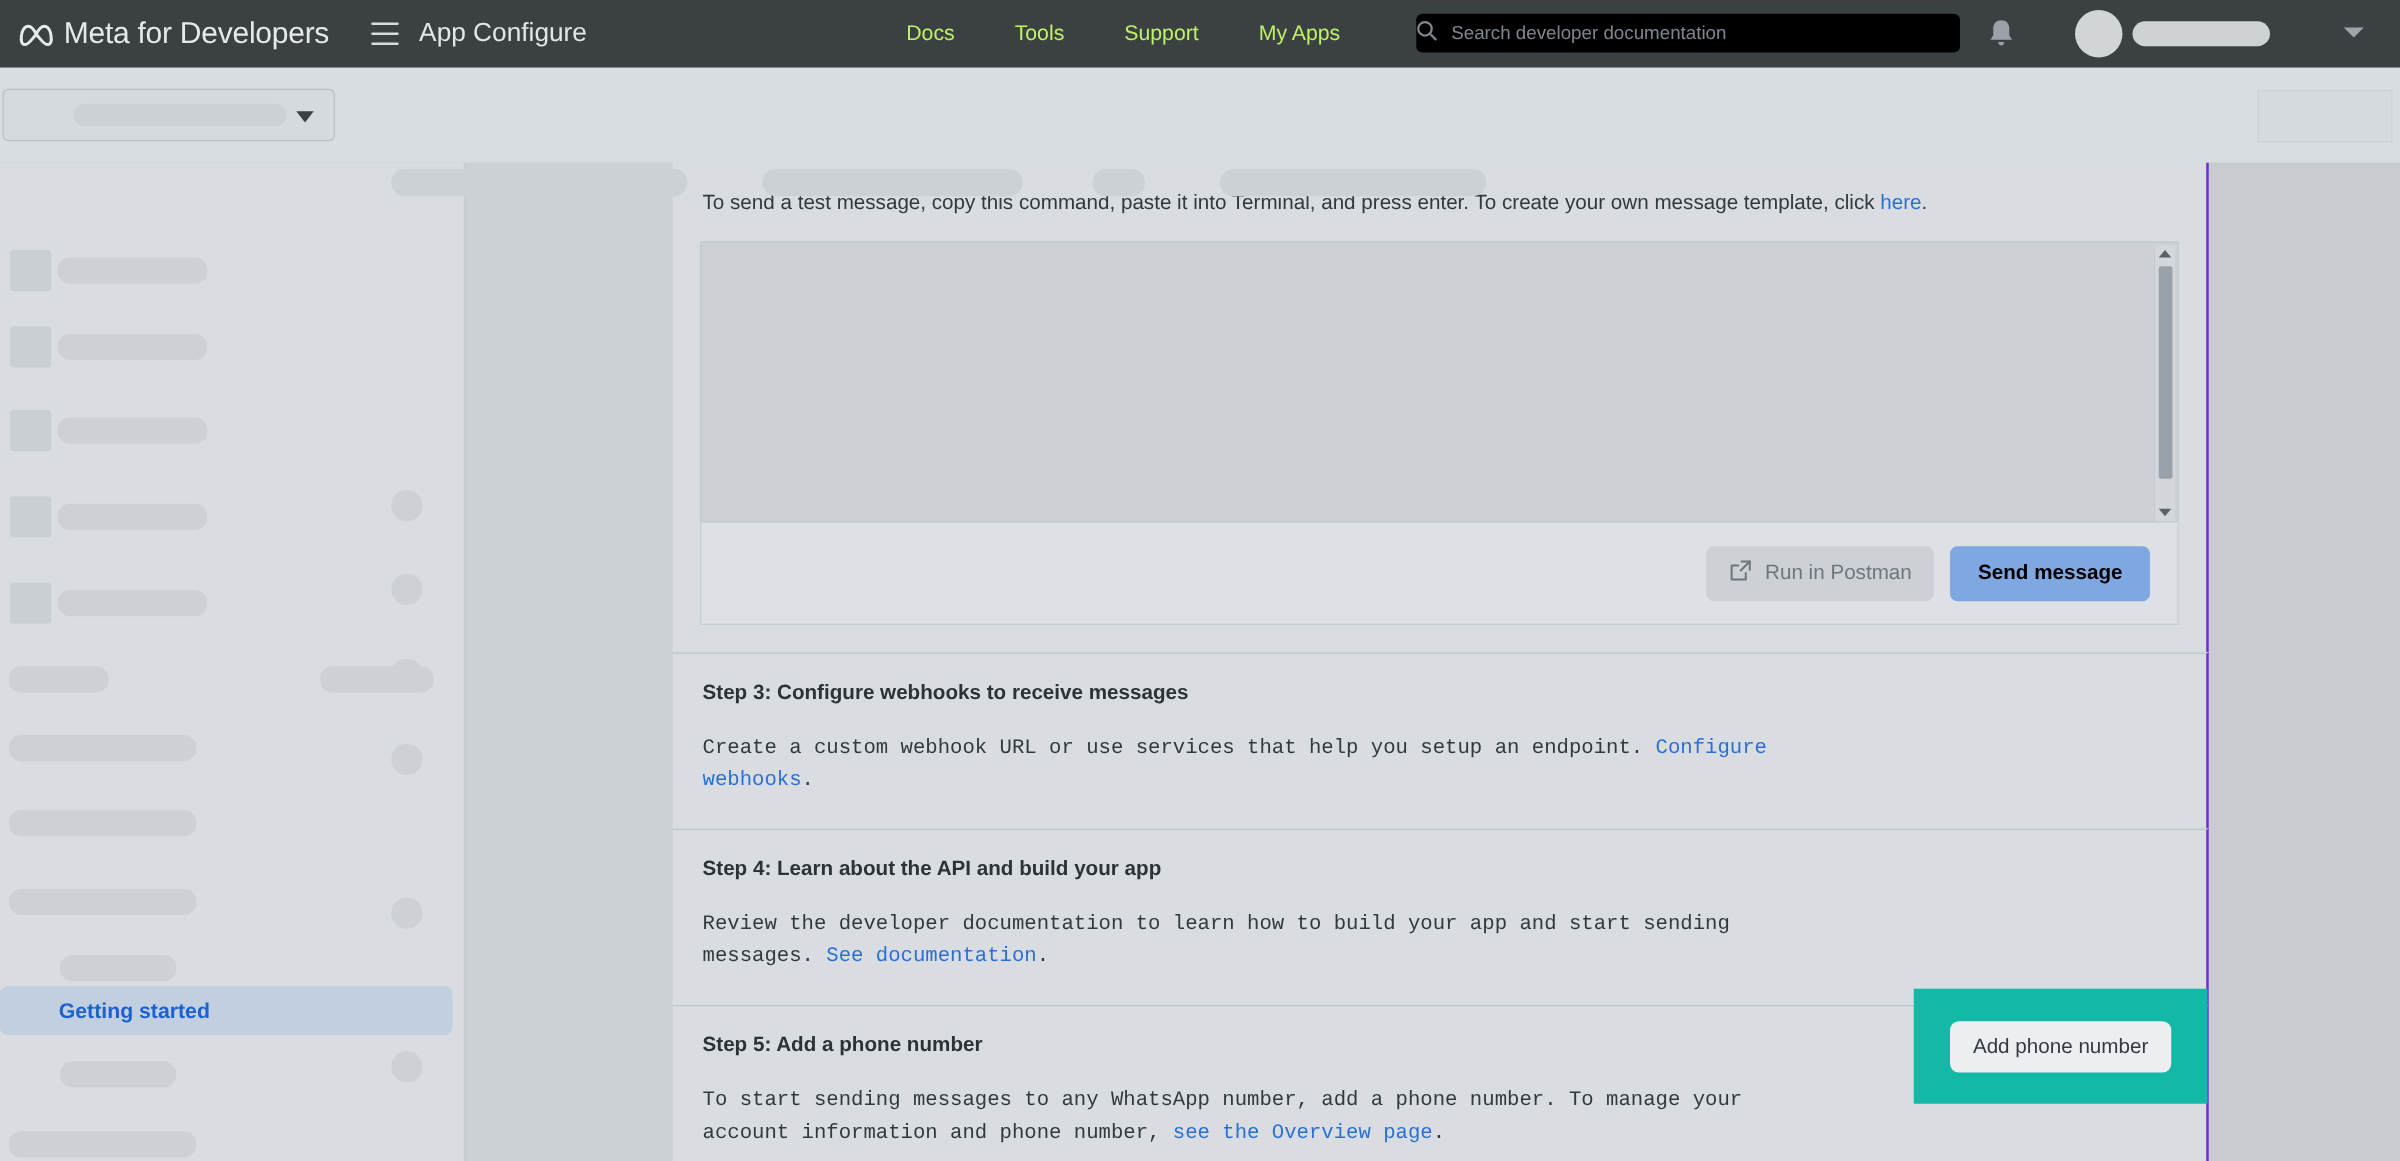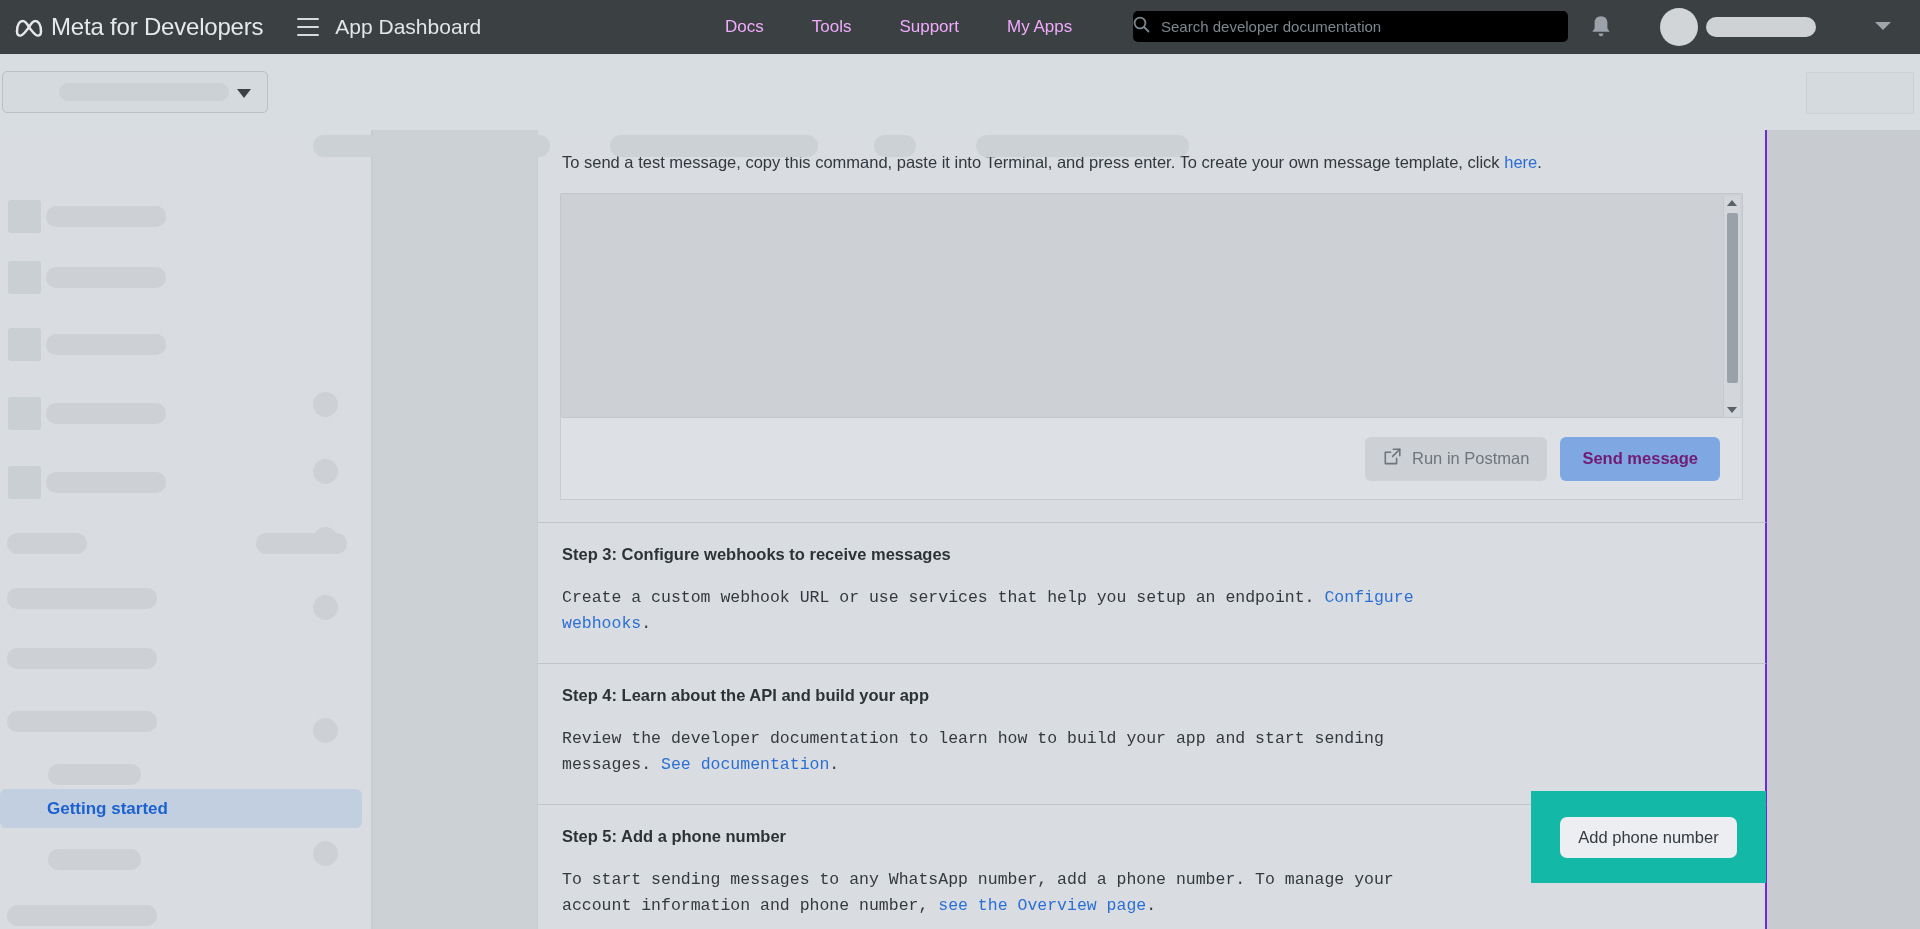--- a/index.html
+++ b/index.html
@@ -51,21 +51,21 @@
     font-size: 21px;
     white-space: nowrap;
   }
   .topnav-links {
     position: absolute; left: 725px; top: 0;
     height: 54px;
     display: flex; align-items: center;
     gap: 48px;
   }
   .topnav-links a {
-    color: #f0abfc;
+    color: #bef264;
     font-size: 17px;
     text-decoration: none;
     white-space: nowrap;
   }
   .searchbox {
     position: absolute; left: 1133px; top: 11px;
     width: 435px; height: 31px;
     background: #000000;
     border-radius: 5px;
     display: flex; align-items: center;
@@ -242,21 +242,21 @@
   }
   .btn-secondary {
     background: #cdd1d5;
     color: #6e757c;
     height: 44px;
     padding: 0 18px;
     gap: 10px;
   }
   .btn-primary {
     background: #7fa8e2;
-    color: #701a75;
+    color: #000000;
     height: 44px;
     padding: 0 22px;
     font-weight: bold;
   }
   .card-pad-b { padding-bottom: 22px; }
 
   .step-title {
     padding: 22px 24px 0 24px;
     font-size: 16.5px;
     font-weight: bold;
@@ -311,21 +311,21 @@
       </span>
       <span>Meta for Developers</span>
     </div>
 
     <div class="hamburger">
       <span></span>
         <span></span>
         <span></span>
     </div>
 
-    <div class="appdash">App Dashboard</div>
+    <div class="appdash">App Configure</div>
 
     <nav class="topnav-links">
       <a href="#">Docs</a>
       <a href="#">Tools</a>
       <a href="#">Support</a>
       <a href="#">My Apps</a>
     </nav>
 
     <div class="searchbox">
       <span>

